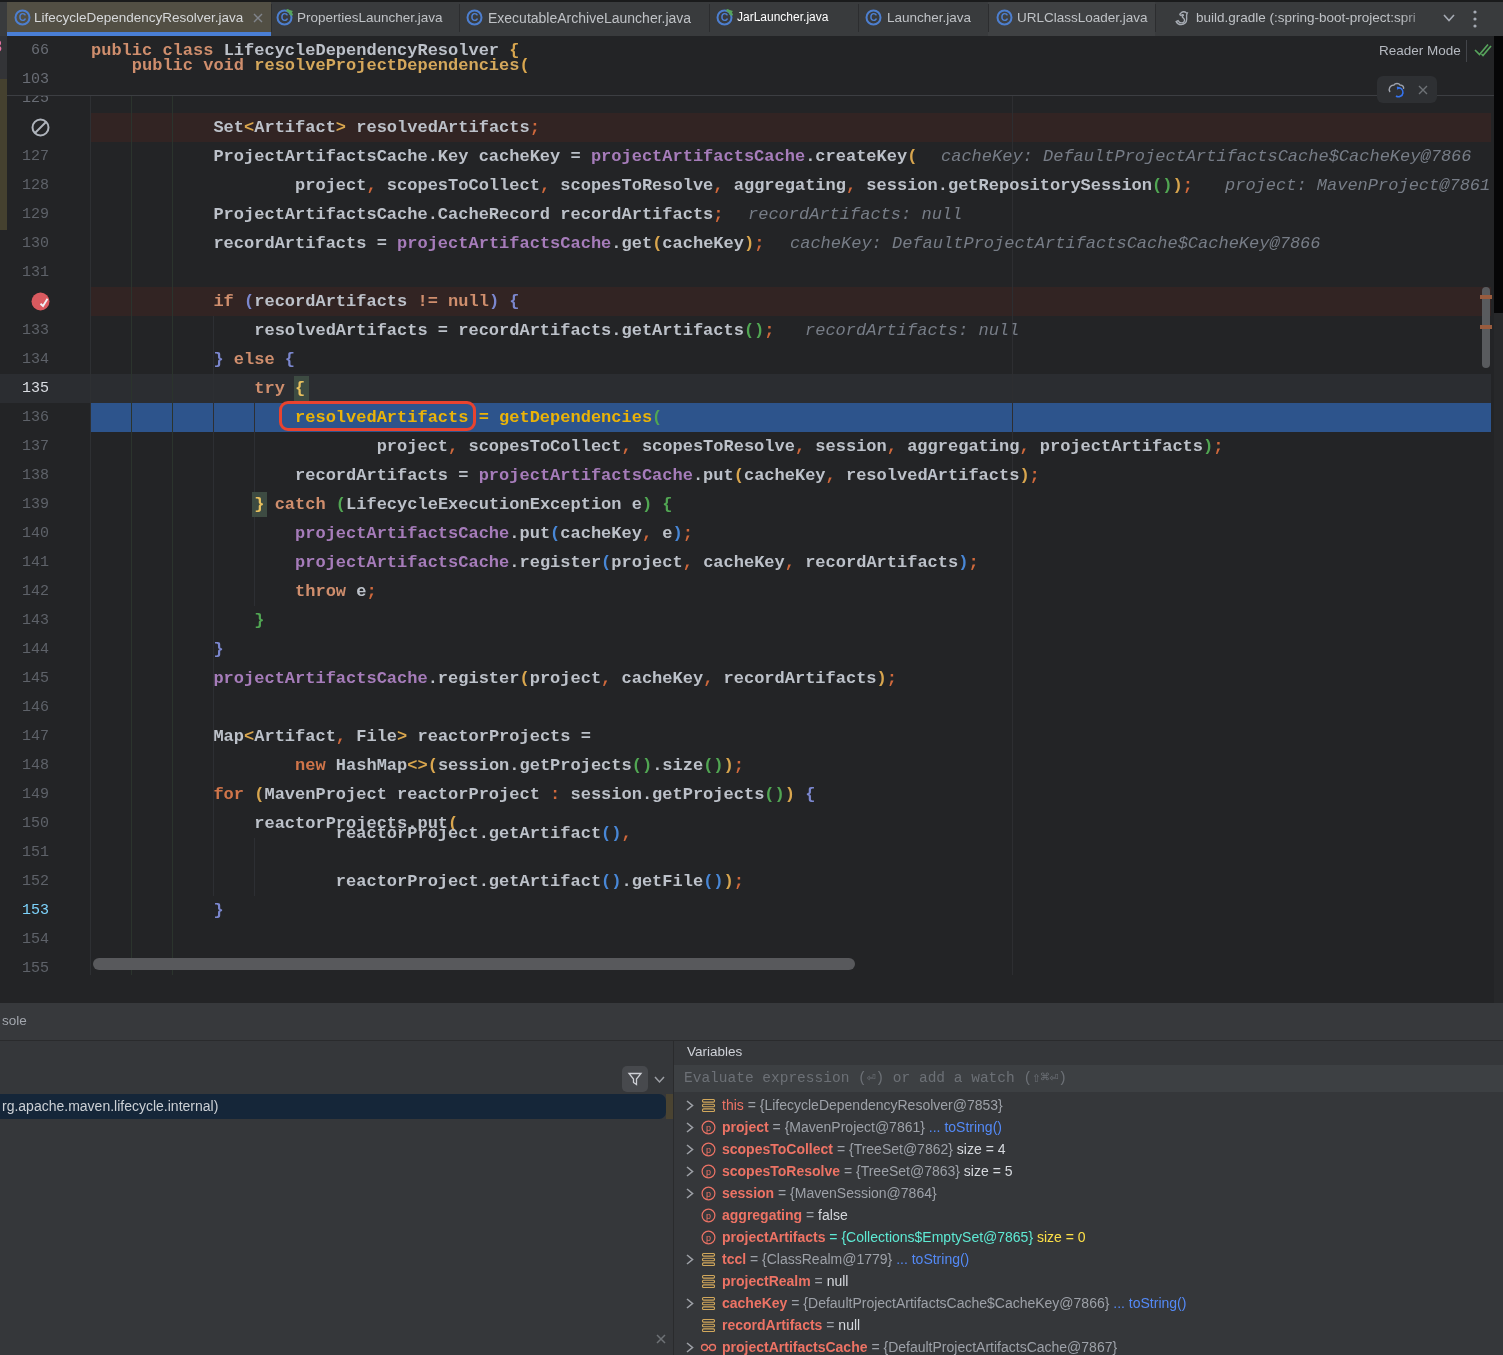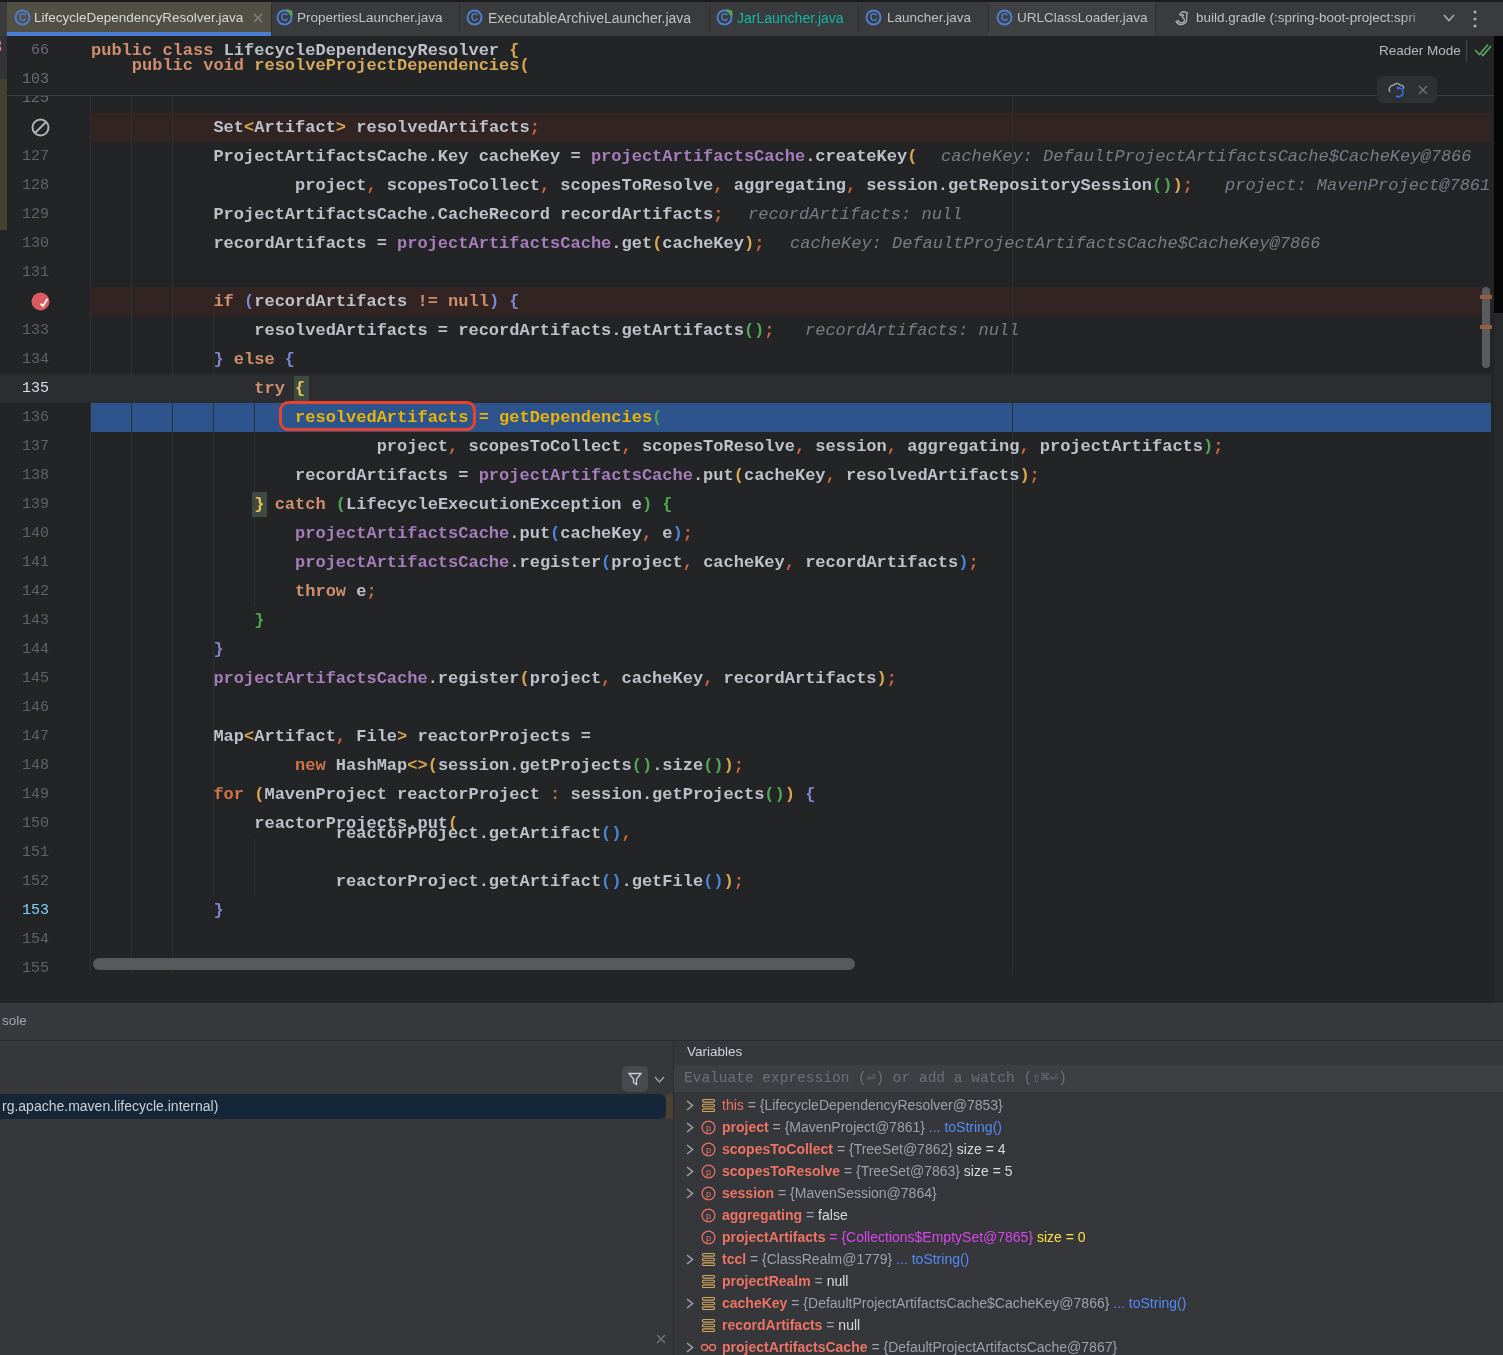--- a/index.html
+++ b/index.html
@@ -129,21 +129,21 @@
 <circle cx="8.5" cy="8.5" r="7" fill="none" stroke="#4d7fd0" stroke-width="2"></circle>
 <text x="8.5" y="12.4" font-size="10.5" font-weight="bold" fill="#4d7fd0" text-anchor="middle" font-family="Liberation Sans">C</text>
   </svg>
 <div class="abs" style="left:488px;top:10px;font-size:14px;color:#bfc2c6">ExecutableArchiveLauncher.java</div>
 <svg class="abs" style="left:716px;top:9px" width="17" height="17" viewBox="0 0 17 17">
 <circle cx="8.5" cy="8.5" r="7" fill="none" stroke="#4d7fd0" stroke-width="2"></circle>
 <text x="8.5" y="12.4" font-size="10.5" font-weight="bold" fill="#4d7fd0" text-anchor="middle" font-family="Liberation Sans">C</text>
     <path d="M10.5 1 a8 8 0 0 1 5.5 5.5" stroke="#57a45c" stroke-width="2.4" fill="none"></path>
     <path d="M12 0.5 l5 1.5 l-3.5 4 z" fill="#57a45c"></path>
   </svg>
-<div class="abs" style="left:737px;top:10px;font-size:14px;color:#14b8a6">JarLauncher.java</div>
+<div class="abs" style="left:737px;top:10px;font-size:12px;color:#ffffff">JarLauncher.java</div>
 <svg class="abs" style="left:865px;top:9px" width="17" height="17" viewBox="0 0 17 17">
 <circle cx="8.5" cy="8.5" r="7" fill="none" stroke="#4d7fd0" stroke-width="2"></circle>
 <text x="8.5" y="12.4" font-size="10.5" font-weight="bold" fill="#4d7fd0" text-anchor="middle" font-family="Liberation Sans">C</text>
   </svg>
 <div class="abs" style="left:887px;top:10px;font-size:13.5px;color:#bfc2c6">Launcher.java</div>
 <svg class="abs" style="left:996px;top:9px" width="17" height="17" viewBox="0 0 17 17">
 <circle cx="8.5" cy="8.5" r="7" fill="none" stroke="#4d7fd0" stroke-width="2"></circle>
 <text x="8.5" y="12.4" font-size="10.5" font-weight="bold" fill="#4d7fd0" text-anchor="middle" font-family="Liberation Sans">C</text>
   </svg>
 <div class="abs" style="left:1017px;top:10px;font-size:13.5px;color:#bfc2c6">URLClassLoader.java</div>
@@ -253,21 +253,21 @@
 <div class="abs" style="left:722px;top:1185px;font-size:14px;white-space:pre"><span style="color:#ed7365;font-weight:bold">session</span><span style="color:#9da1a8"> = {MavenSession@7864}</span></div>
 <svg class="abs" style="left:701px;top:1208px" width="15" height="15" viewBox="0 0 15 15">
 <circle cx="7.5" cy="7.5" r="6.4" fill="none" stroke="#ed7365" stroke-width="1.2"></circle>
 <text x="7.5" y="11" font-size="9" fill="#ed7365" text-anchor="middle" font-family="Liberation Sans">p</text>
   </svg>
 <div class="abs" style="left:722px;top:1207px;font-size:14px;white-space:pre"><span style="color:#ed7365;font-weight:bold">aggregating</span><span style="color:#9da1a8"> = </span><span style="color:#d6d9de">false</span></div>
 <svg class="abs" style="left:701px;top:1230px" width="15" height="15" viewBox="0 0 15 15">
 <circle cx="7.5" cy="7.5" r="6.4" fill="none" stroke="#ed7365" stroke-width="1.2"></circle>
 <text x="7.5" y="11" font-size="9" fill="#ed7365" text-anchor="middle" font-family="Liberation Sans">p</text>
   </svg>
-<div class="abs" style="left:722px;top:1229px;font-size:14px;white-space:pre"><span style="color:#ed7365;font-weight:bold">projectArtifacts</span><span style="color:#d946ef"> = {Collections$EmptySet@7865} </span><span style="color:#fde047">size = 0</span></div>
+<div class="abs" style="left:722px;top:1229px;font-size:14px;white-space:pre"><span style="color:#ed7365;font-weight:bold">projectArtifacts</span><span style="color:#5eead4"> = {Collections$EmptySet@7865} </span><span style="color:#fde047">size = 0</span></div>
 <svg class="abs" style="left:684px;top:1253px" width="11" height="13" viewBox="0 0 11 13">
     <path d="M3 2 L8.5 6.5 L3 11" stroke="#9da0a6" stroke-width="1.6" fill="none"></path>
   </svg>
 <svg class="abs" style="left:701px;top:1252px" width="15" height="15" viewBox="0 0 15 15">
 <rect x="1.5" y="1.5" width="12" height="2.6" rx="1" fill="none" stroke="#d2a85c" stroke-width="1.1"></rect>
 <rect x="1.5" y="6.2" width="12" height="2.6" rx="1" fill="none" stroke="#d2a85c" stroke-width="1.1"></rect>
 <rect x="1.5" y="10.9" width="12" height="2.6" rx="1" fill="none" stroke="#d2a85c" stroke-width="1.1"></rect>
   </svg>
 <div class="abs" style="left:722px;top:1251px;font-size:14px;white-space:pre"><span style="color:#ed7365;font-weight:bold">tccl</span><span style="color:#9da1a8"> = {ClassRealm@1779} </span><span style="color:#548af7">... toString()</span></div>
 <svg class="abs" style="left:701px;top:1274px" width="15" height="15" viewBox="0 0 15 15">

